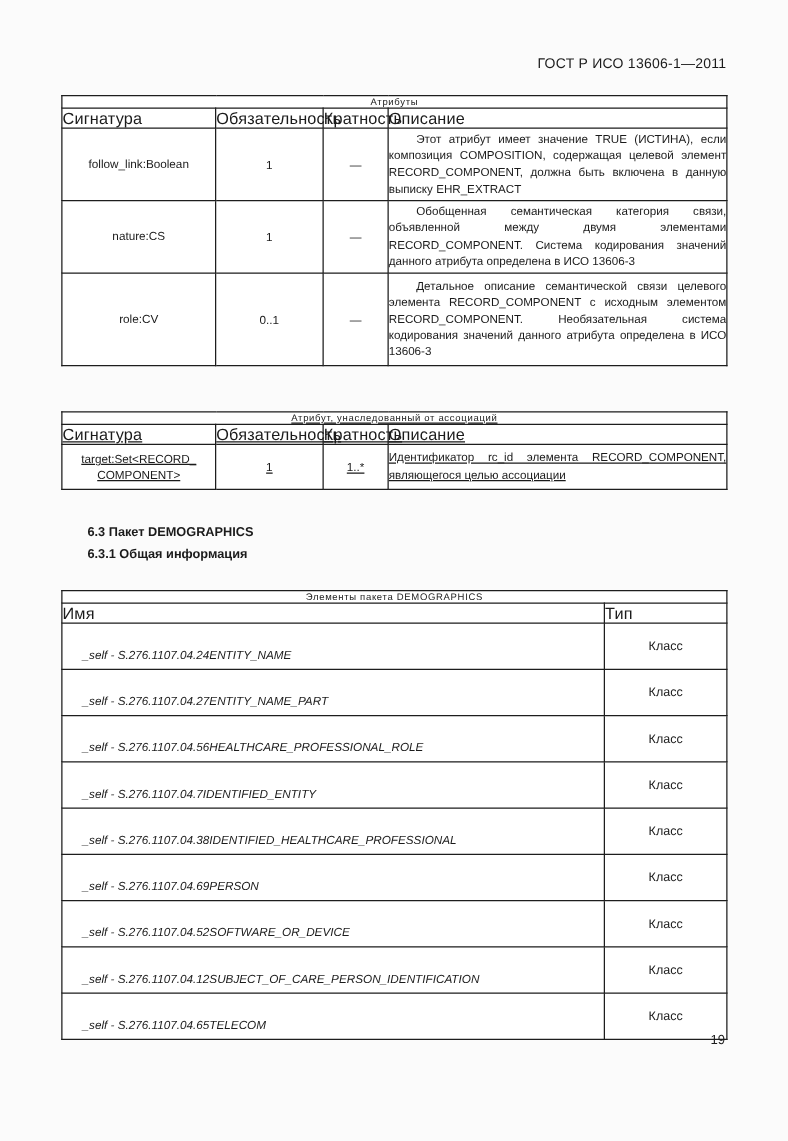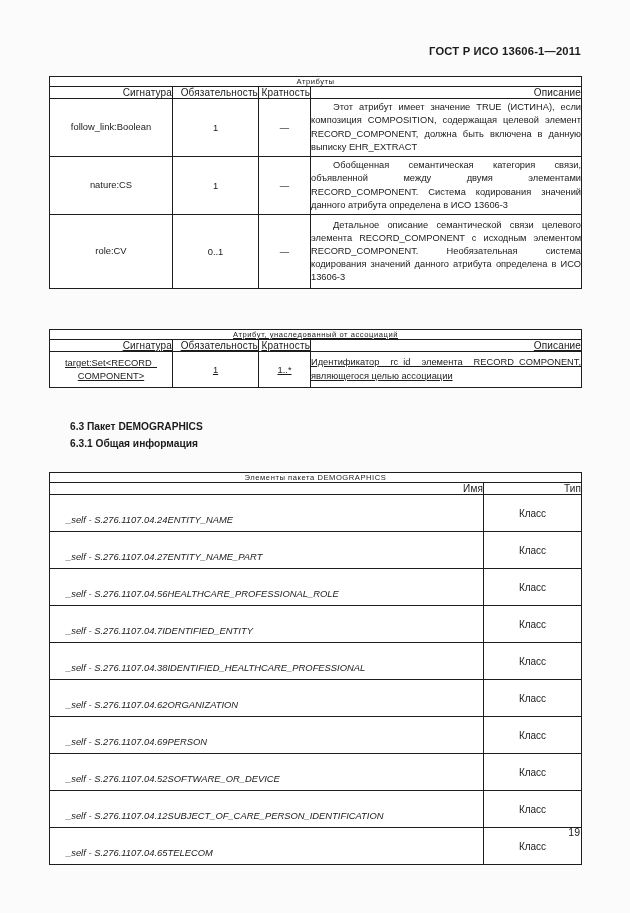--- a/index.html
+++ b/index.html
@@ -22,21 +22,21 @@
     inset: 0;
     padding: 0;
   }
 
   
   .doc-header {
     position: absolute;
     top: 45px;
     right: 49px;
     font-size: 11.2px;
-    font-weight: bold;
+    font-weight: normal;
     letter-spacing: 0.2px;
     white-space: nowrap;
   }
 
   
   table.gost {
     position: absolute;
     border-collapse: collapse;
     table-layout: fixed;
     font-size: 9.3px;
@@ -48,22 +48,22 @@
     vertical-align: middle;
     font-weight: normal;
   }
   .cap {
     text-align: center;
     font-size: 7.6px;
     letter-spacing: 0.55px;
     padding: 4px 4px 4px 4px;
   }
   .colhead {
-    text-align: right;
-    font-size: 10px;
+    text-align: left;
+    font-size: 13px;
     letter-spacing: 0.15px;
     padding: 4px 2px;
   }
   .sig {
     padding: 6px 9px;
     font-size: 9.4px;
     text-align: center;
     line-height: 1.35;
   }
   .num {
@@ -227,24 +227,20 @@
       </tr>
       <tr>
         <td class="name">_self - S.276.1107.04.7IDENTIFIED_ENTITY</td>
         <td class="type">Класс</td>
       </tr>
       <tr>
         <td class="name">_self - S.276.1107.04.38IDENTIFIED_HEALTHCARE_PROFESSIONAL</td>
         <td class="type">Класс</td>
       </tr>
       <tr>
-        <td class="name">_self - S.276.1107.04.62ORGANIZATION</td>
-        <td class="type">Класс</td>
-      </tr>
-      <tr>
         <td class="name">_self - S.276.1107.04.69PERSON</td>
         <td class="type">Класс</td>
       </tr>
       <tr>
         <td class="name">_self - S.276.1107.04.52SOFTWARE_OR_DEVICE</td>
         <td class="type">Класс</td>
       </tr>
       <tr>
         <td class="name">_self - S.276.1107.04.12SUBJECT_OF_CARE_PERSON_IDENTIFICATION</td>
         <td class="type">Класс</td>

